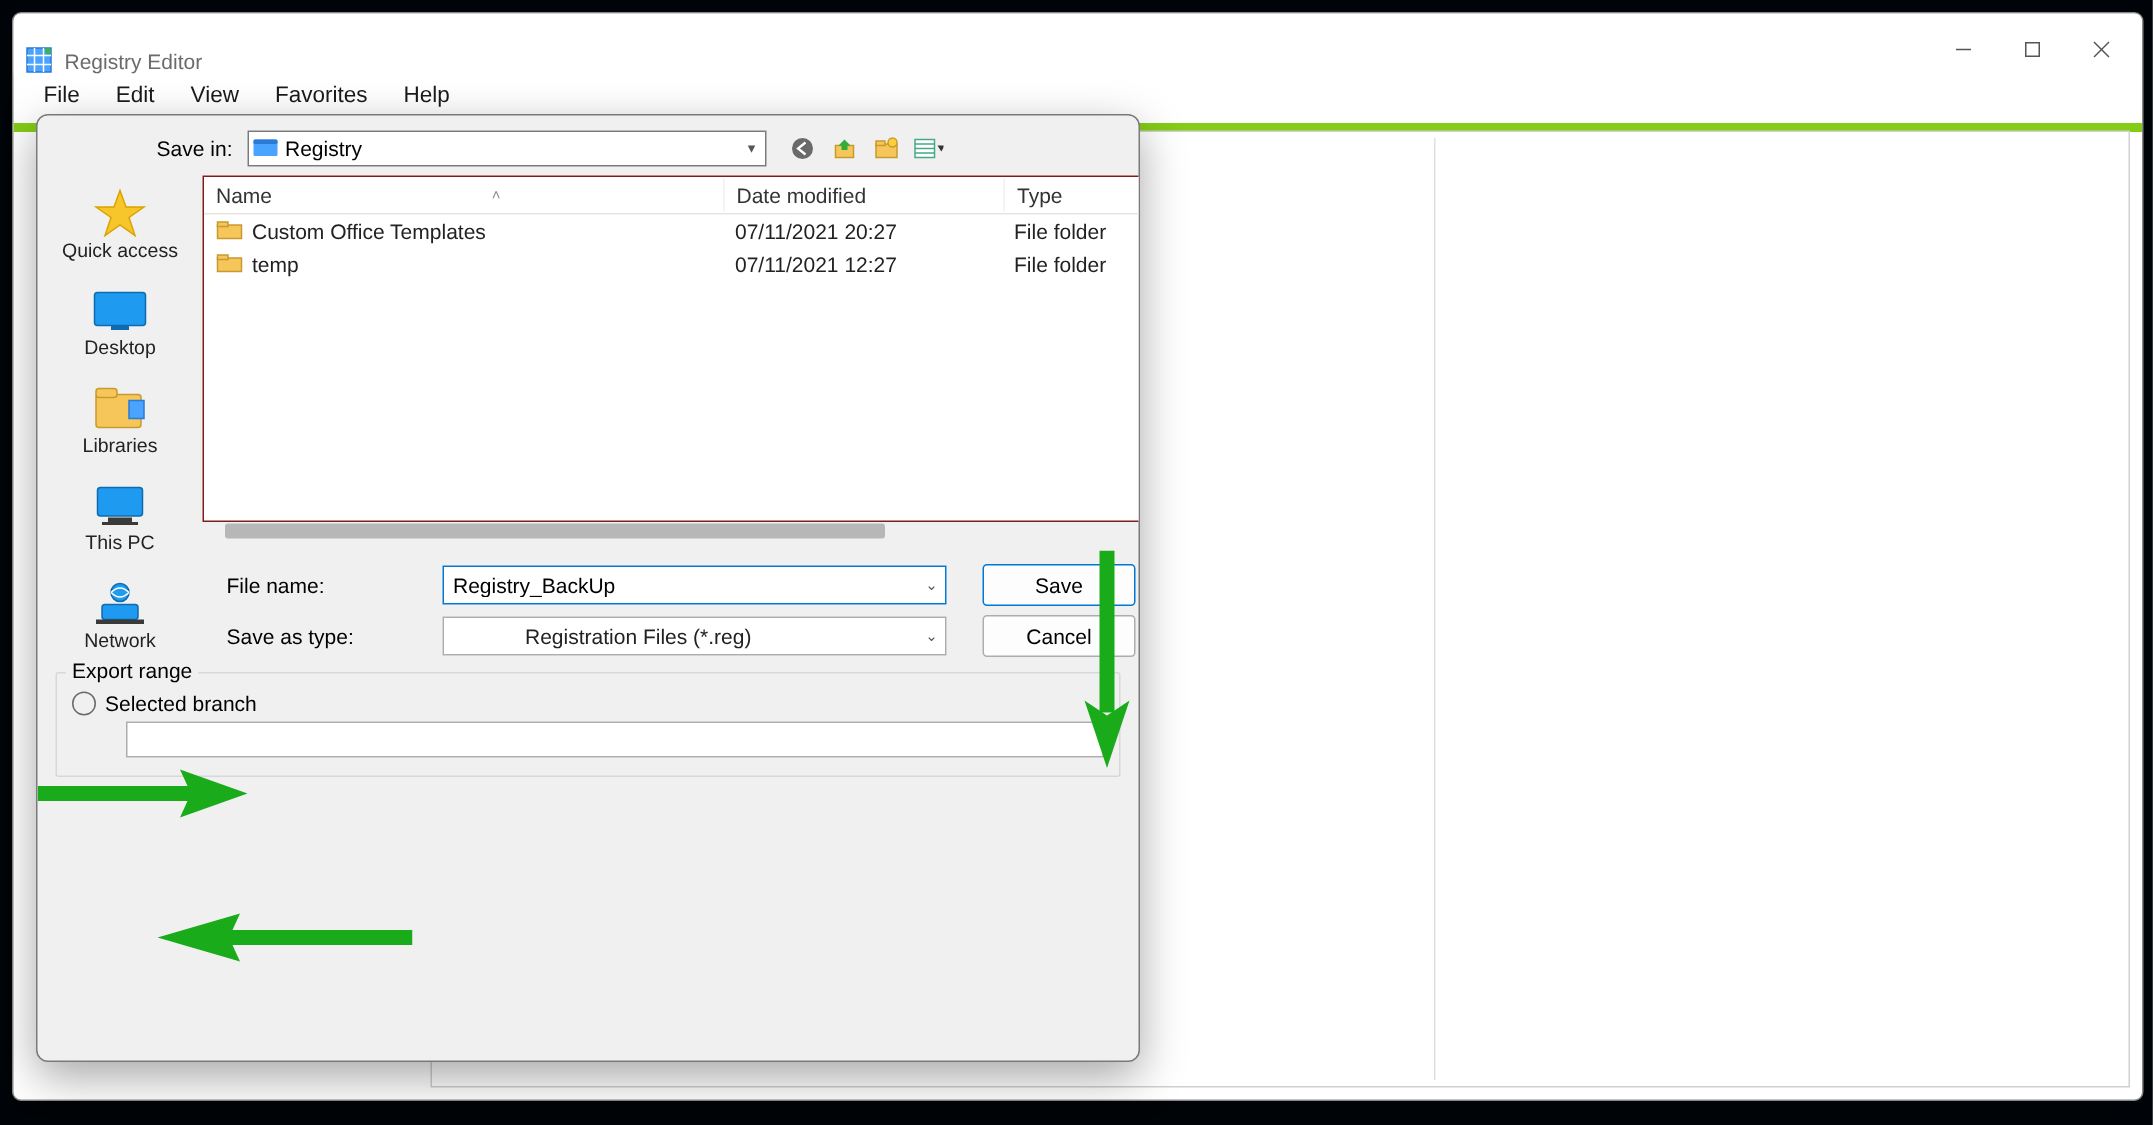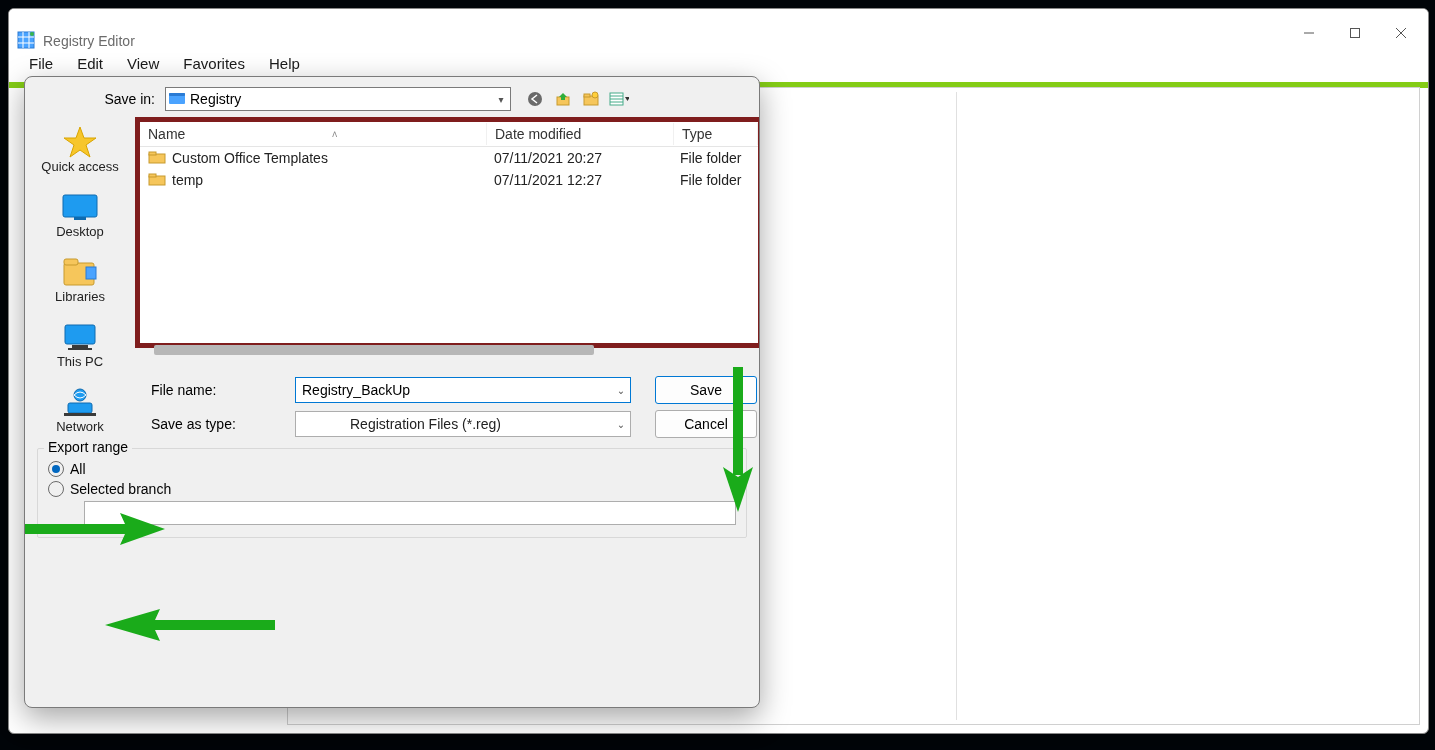--- a/index.html
+++ b/index.html
@@ -181,21 +181,21 @@
   .place .pi {
     width: 40px;
     height: 34px;
     display: flex;
     align-items: center;
     justify-content: center;
   }
   .filelist {
     flex: 1;
     background: #fff;
-    border: 5px solid #7f1d1d;
+    border: 1px solid #7f1d1d;
     margin-right: 6px;
     height: 330px;
     position: relative;
   }
   .fl-header {
     display: flex;
     border-bottom: 1px solid #e5e5e5;
     font-size: 14px;
     color: #333;
     height: 24px;
@@ -527,24 +527,20 @@
           <span class="combo-arrow">⌄</span>
         </div>
         <div class="btn">Cancel</div>
       </div>
     </div>
   </div>
 
   <div class="range-group">
     <div class="legend">Export range</div>
     <div class="radio-row">
-      <span class="radio sel"></span>
-      <span>All</span>
-    </div>
-    <div class="radio-row">
       <span class="radio"></span>
       <span>Selected branch</span>
     </div>
     <div class="branch-input"></div>
   </div>
 
   <svg class="arrow" style="left:688px; top:290px;" width="50" height="148">
     <path d="M25 0 L25 110 L10 100 L25 145 L40 100 L25 110 Z" fill="#1aab1a"></path>
     <rect x="20" y="0" width="10" height="108" fill="#1aab1a"></rect>
   </svg>

